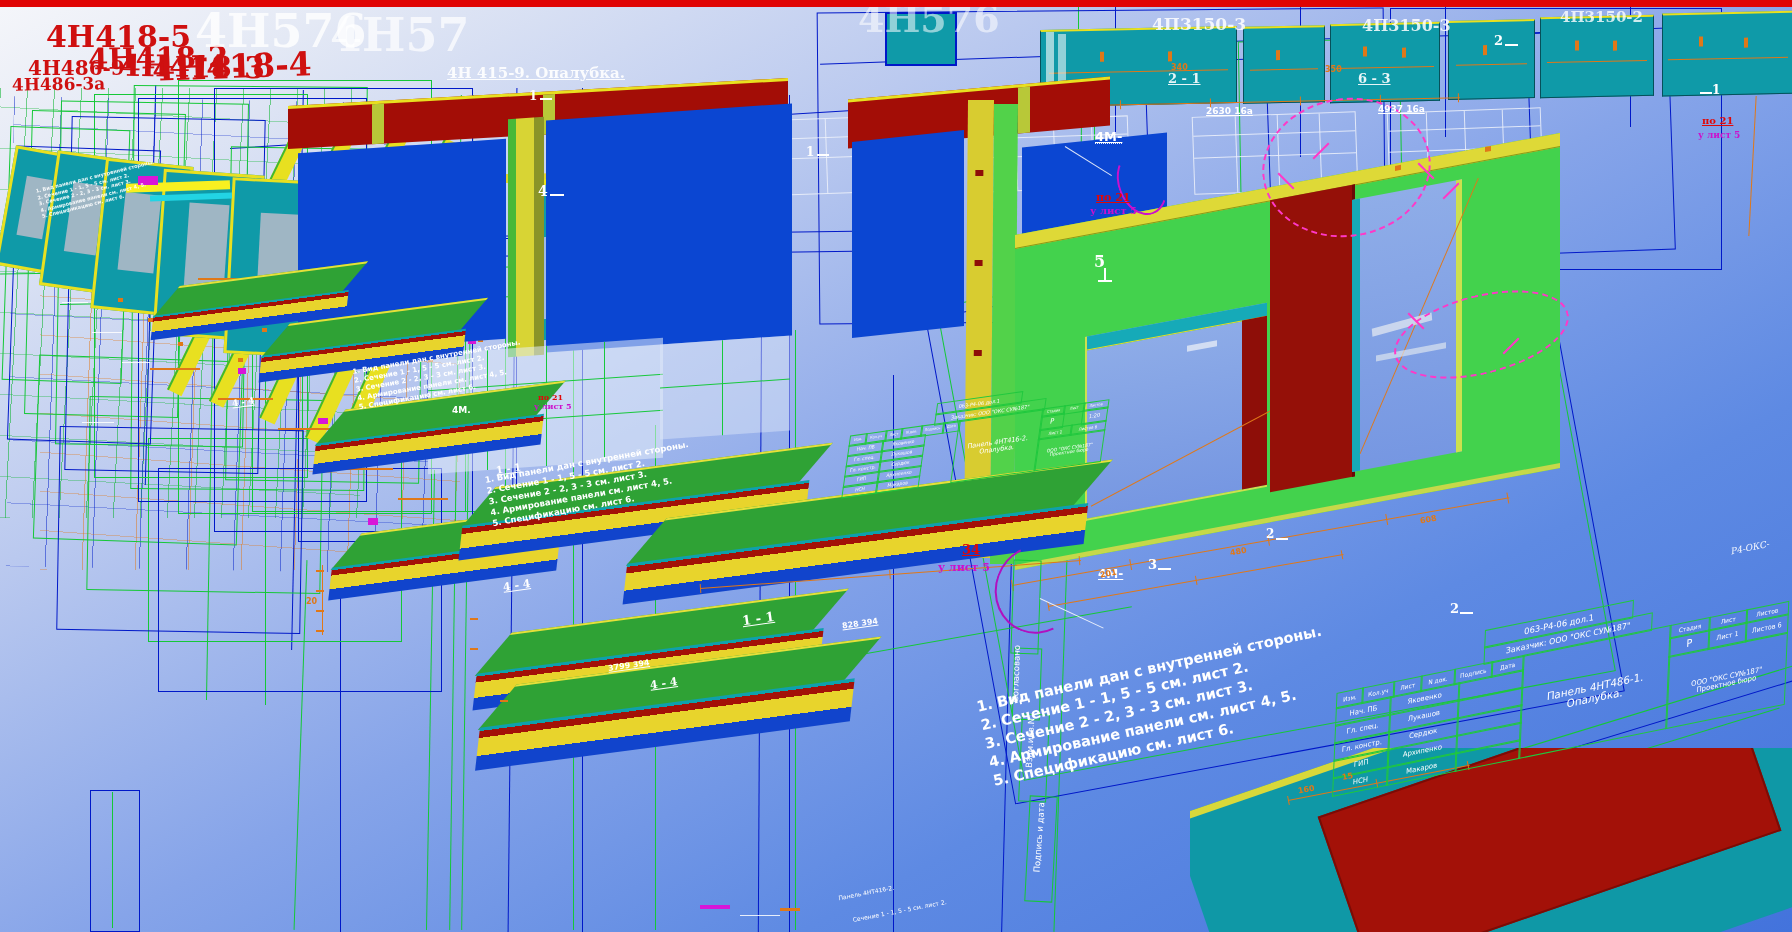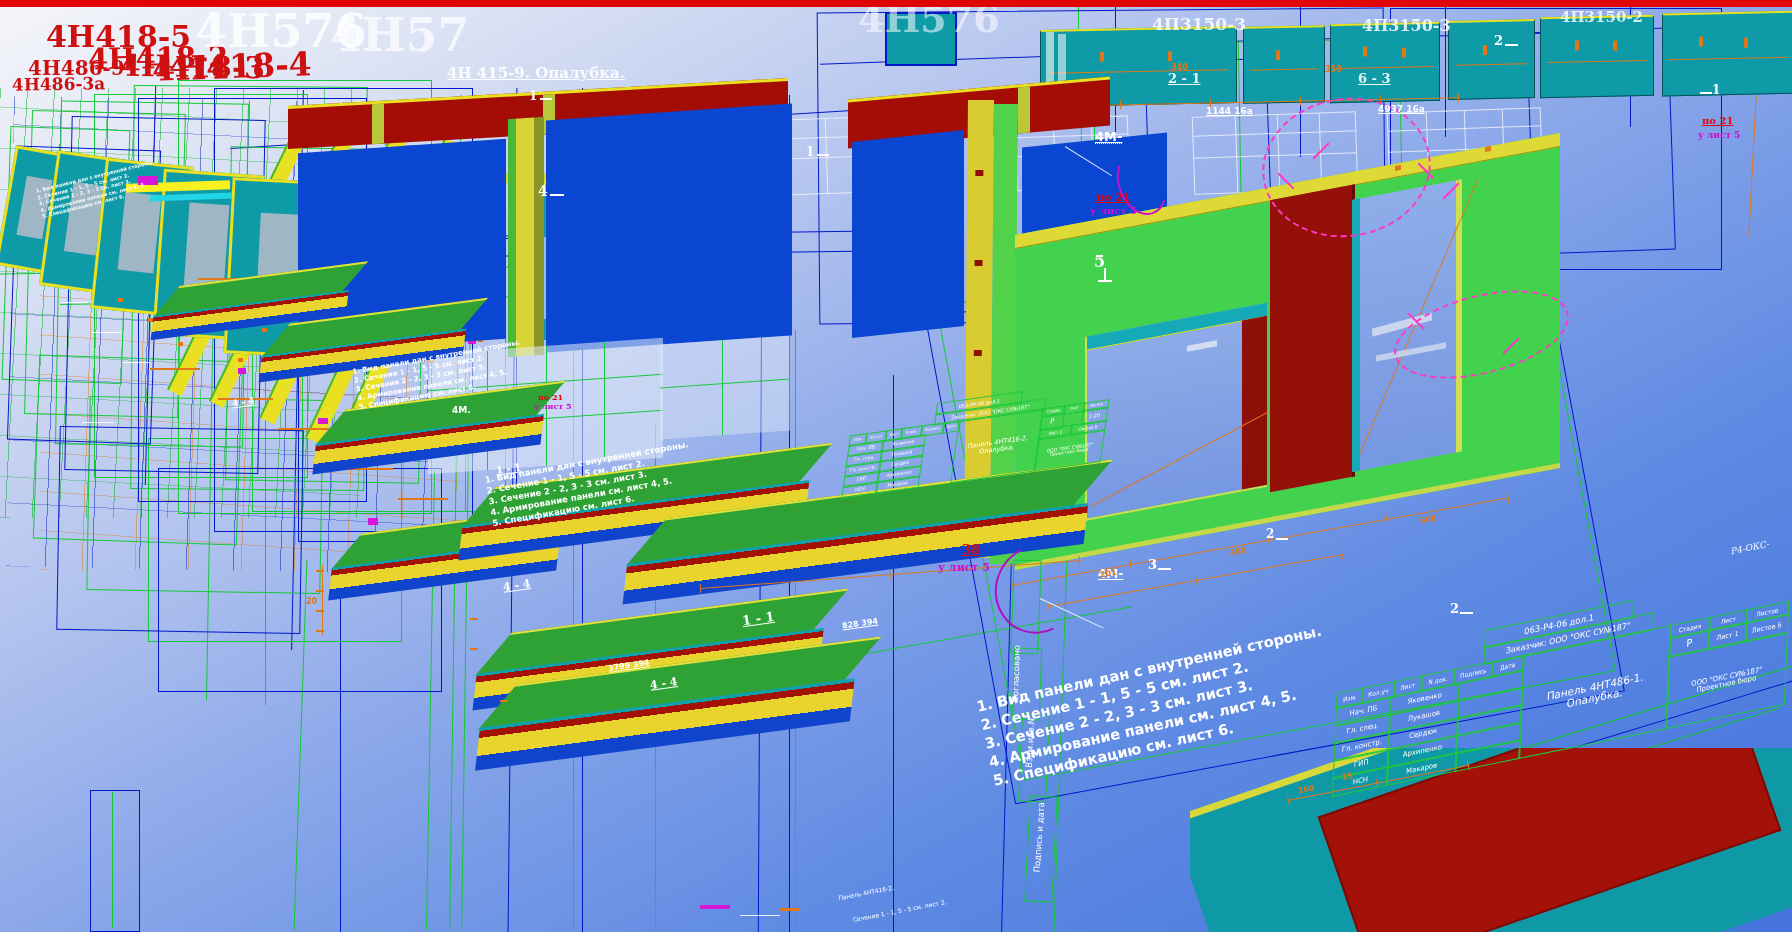--- a/index.html
+++ b/index.html
@@ -539,31 +539,31 @@
     <div class="flag" style="left:1158px;top:568px;width:13px;height:2px"></div>
   <div class="t ser" style="left:1266px;top:528px;font-size:12px;font-weight:bold">2</div>
     <div class="flag" style="left:1276px;top:538px;width:12px;height:2px"></div>
   <div class="t ser" style="left:1450px;top:602px;font-size:13px;font-weight:bold">2</div>
     <div class="flag" style="left:1460px;top:612px;width:13px;height:2px"></div>
 
   <div class="t" style="left:1095px;top:130px;font-size:13px;font-weight:bold;text-decoration:underline;border-bottom:1px dotted rgba(255,255,255,.9)">4М-</div>
   <div class="t ser" style="left:1096px;top:192px;font-size:11px;font-weight:bold;color:#e00808;text-decoration:underline">по 21</div>
   <div class="t ser" style="left:1090px;top:206px;font-size:10px;font-weight:bold;color:#cc10cc">у лист 5</div>
   <div class="t" style="left:1098px;top:568px;font-size:12px;font-weight:bold;text-decoration:underline">4М-</div>
-  <div class="t ser" style="left:962px;top:543px;font-size:13px;font-weight:bold;color:#e00808;text-decoration:underline">38</div>
+  <div class="t ser" style="left:962px;top:543px;font-size:13px;font-weight:bold;color:#e00808;text-decoration:underline">34</div>
   <div class="t ser" style="left:938px;top:562px;font-size:11px;font-weight:bold;color:#cc10cc">у лист 5</div>
   <div class="t ser" style="left:1702px;top:116px;font-size:10px;font-weight:bold;color:#e00808;text-decoration:underline">по 21</div>
   <div class="t ser" style="left:1698px;top:131px;font-size:9px;font-weight:bold;color:#cc10cc">у лист 5</div>
   <div class="t ser" style="left:538px;top:393px;font-size:8px;font-weight:bold;color:#e00808">по 21</div>
   <div class="t ser" style="left:534px;top:402px;font-size:8px;font-weight:bold;color:#cc10cc">у лист 5</div>
   <div class="t" style="left:452px;top:406px;font-size:9px;font-weight:bold">4М.</div>
 
   <div class="t" style="left:1171px;top:64px;font-size:8px;color:#e07818;font-weight:bold">340</div>
   <div class="t" style="left:1325px;top:66px;font-size:8px;color:#e07818;font-weight:bold">350</div>
-  <div class="t" style="left:1206px;top:107px;font-size:9px;font-weight:bold;text-decoration:underline">1144 16а</div>
+  <div class="t" style="left:1206px;top:107px;font-size:9px;font-weight:bold;text-decoration:underline">2630 16а</div>
   <div class="t" style="left:1378px;top:105px;font-size:9px;font-weight:bold;text-decoration:underline">4937 16а</div>
   <div class="t" style="left:1100px;top:570px;font-size:8px;color:#e07818;font-weight:bold;transform:rotate(-10deg)">201</div>
   <div class="t" style="left:1230px;top:548px;font-size:8px;color:#e07818;font-weight:bold;transform:rotate(-10deg)">480</div>
   <div class="t" style="left:1420px;top:516px;font-size:8px;color:#e07818;font-weight:bold;transform:rotate(-10deg)">608</div>
   <div class="t" style="left:608px;top:662px;font-size:8px;font-weight:bold;text-decoration:underline;transform:rotate(-8deg)">3799 394</div>
   <div class="t" style="left:842px;top:620px;font-size:8px;font-weight:bold;text-decoration:underline;transform:rotate(-8deg)">828 394</div>
   <div class="t" style="left:1298px;top:786px;font-size:8px;color:#e07818;font-weight:bold;transform:rotate(-11deg)">160</div>
   <div class="t" style="left:1342px;top:773px;font-size:8px;color:#e07818;font-weight:bold;transform:rotate(-11deg)">15</div>
   <div class="t" style="left:306px;top:598px;font-size:8px;color:#e07818;font-weight:bold">20</div>
 

